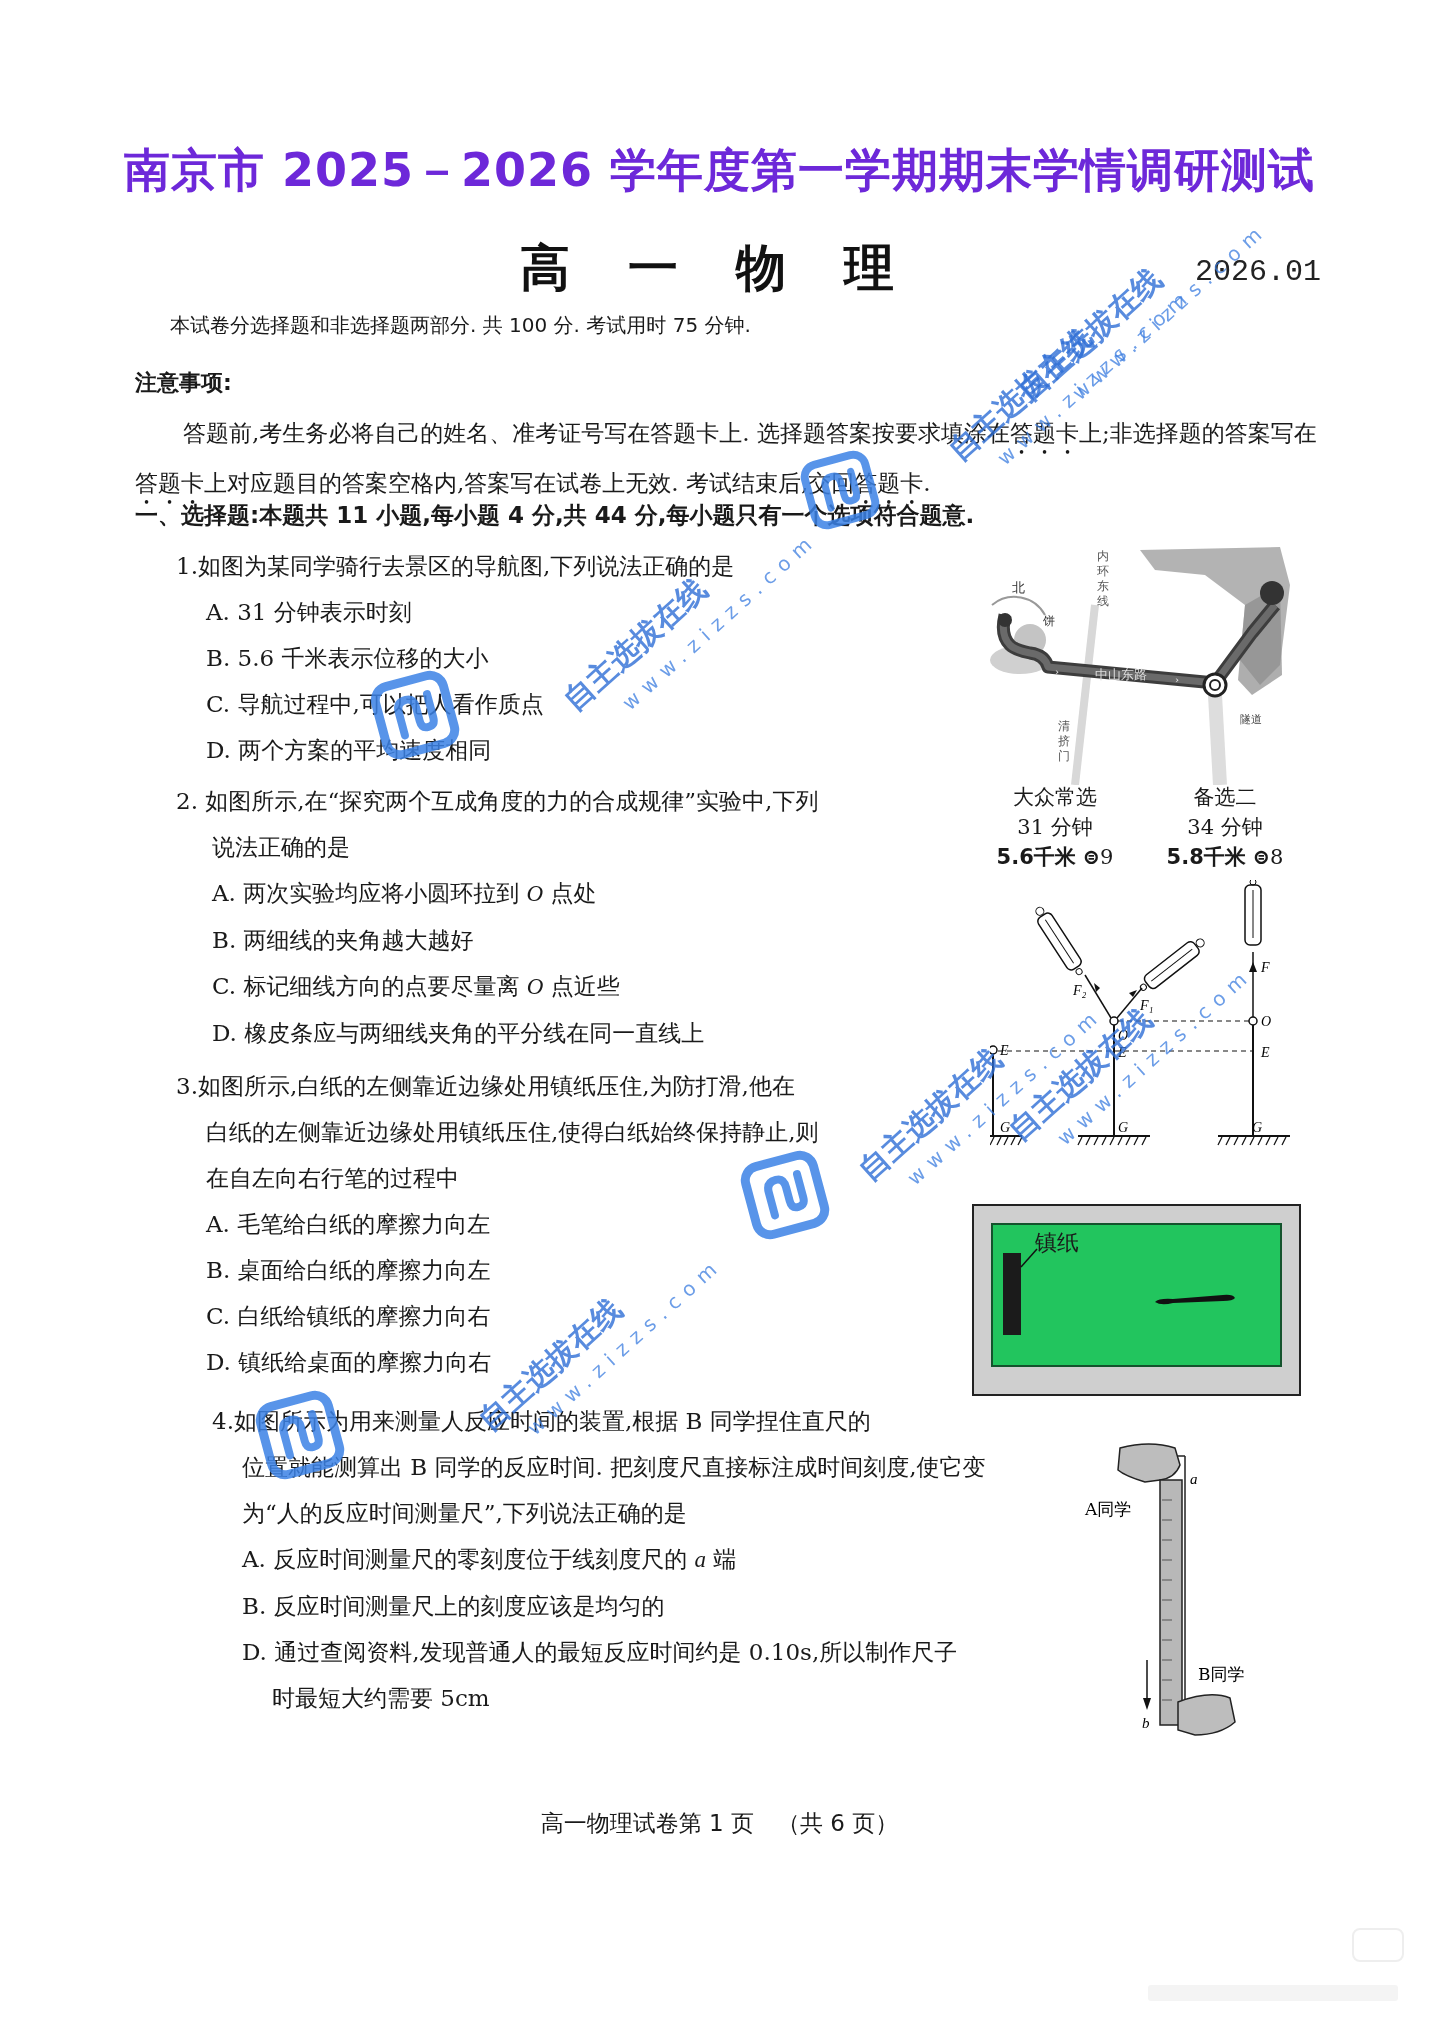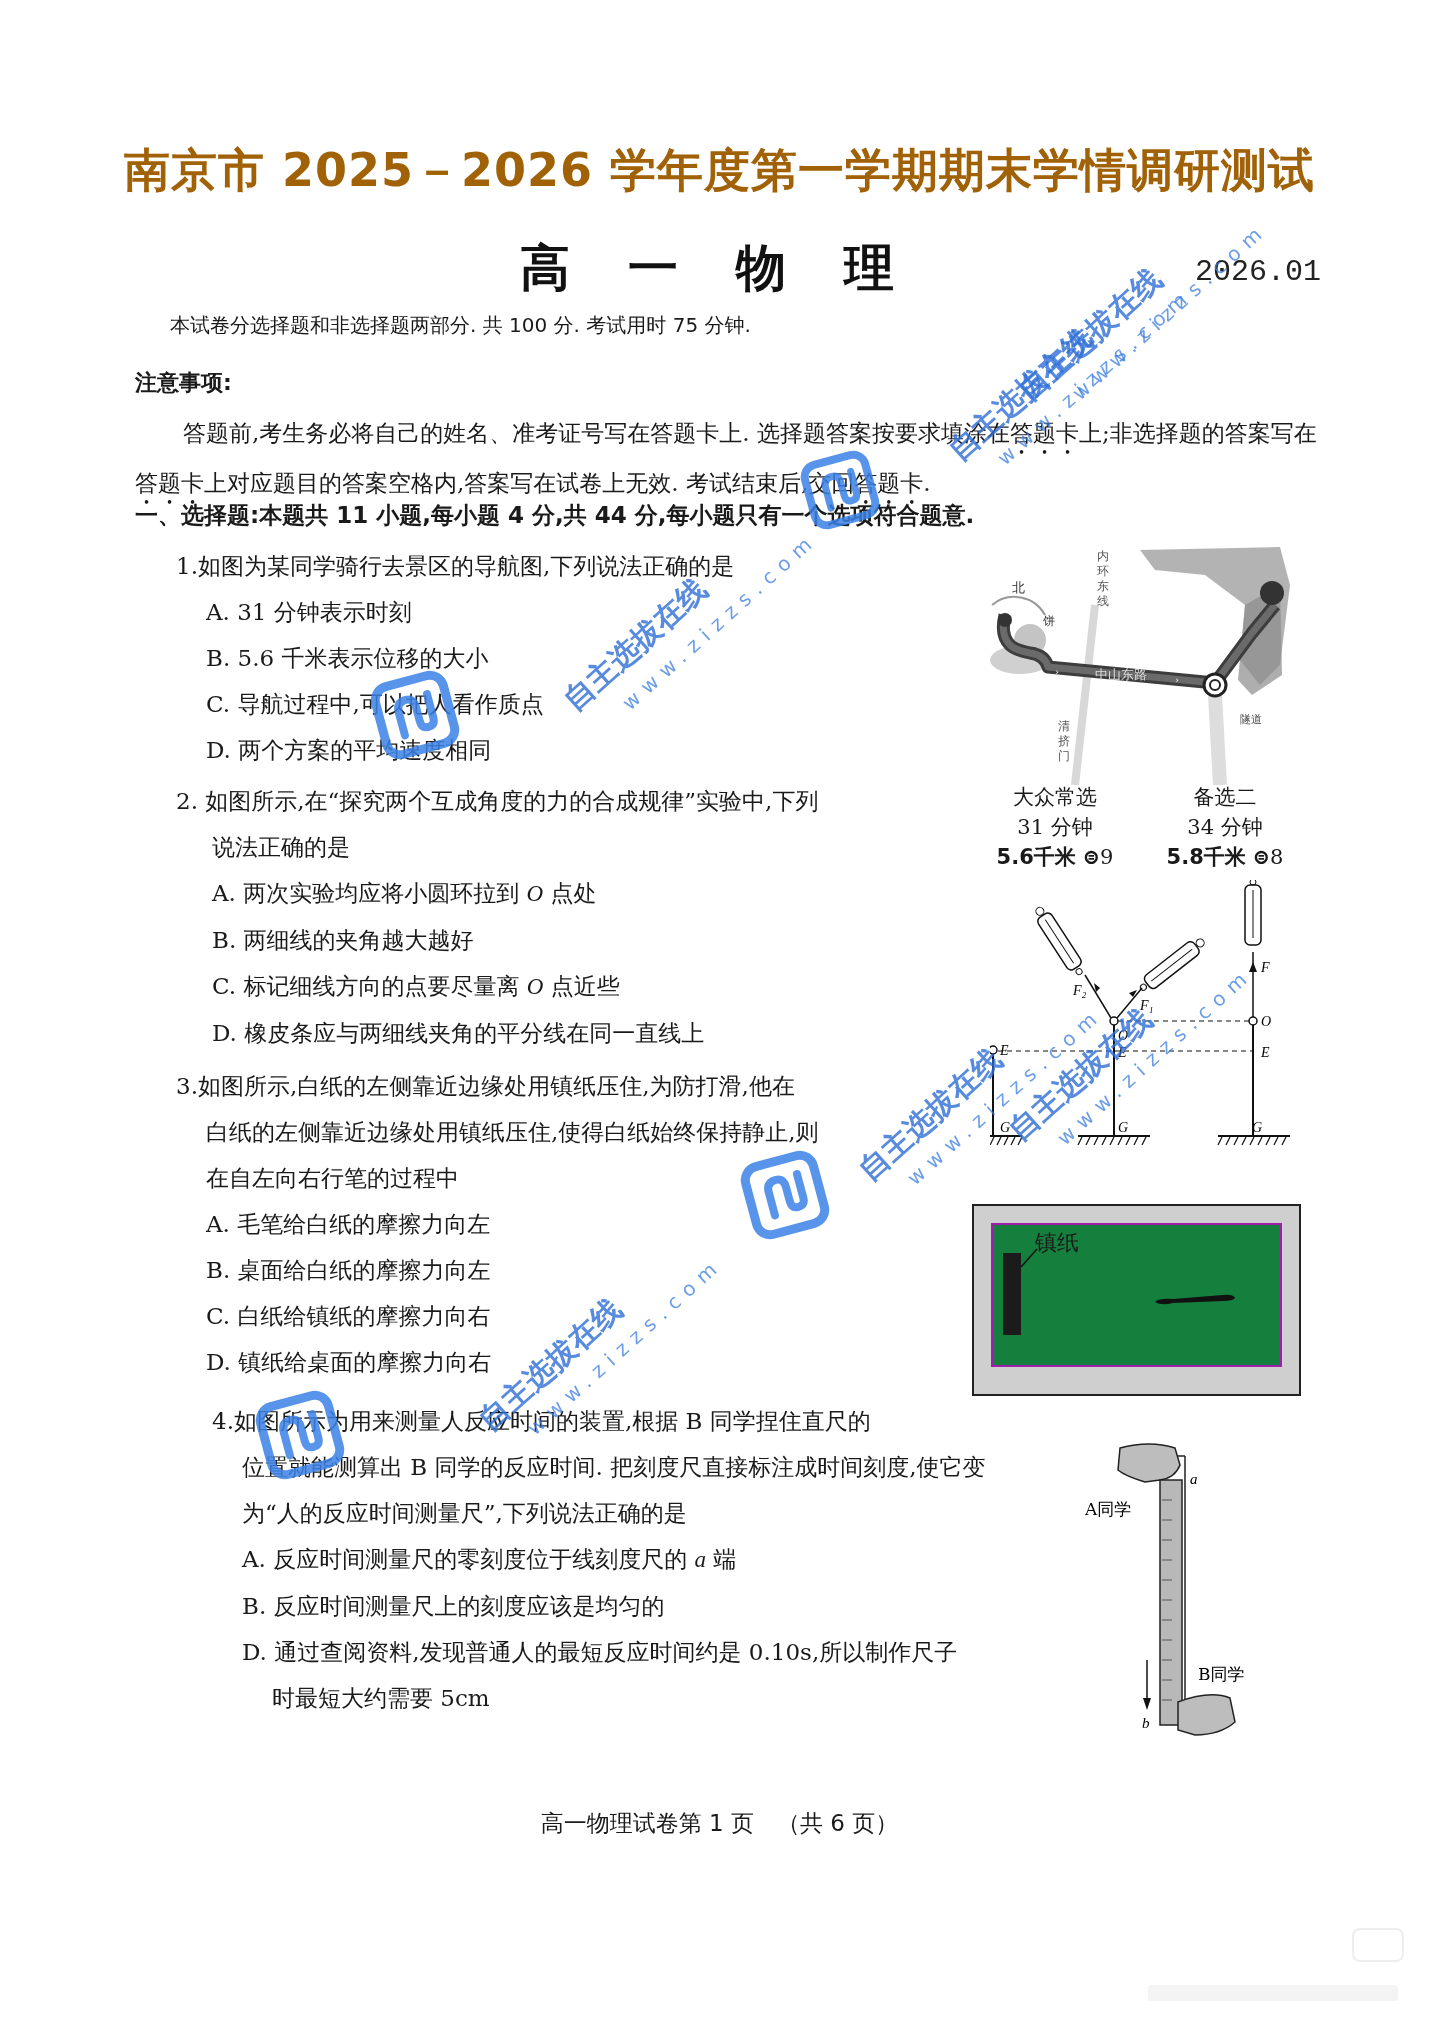--- a/index.html
+++ b/index.html
@@ -4,21 +4,21 @@
   <style>
     html, body { margin: 0; padding: 0; }
     body {
       width: 1439px; height: 2035px; background: #ffffff; position: relative; overflow: hidden;
       font-family: "DejaVu Serif", "Liberation Serif", serif; color: #1a1a1a;
     }
     .abs { position: absolute; }
     .title-main {
       left: 0; width: 1439px; top: 140px; text-align: center;
       font-family: "DejaVu Sans", "Liberation Sans", sans-serif; font-weight: bold;
-      font-size: 46px; letter-spacing: 1px; color: #a16207;
+      font-size: 46px; letter-spacing: 1px; color: #6d28d9;
     }
     .title-sub {
       left: 520px; top: 235px; font-size: 50px; font-weight: bold; letter-spacing: 58px; color: #111;
     }
     .date { left: 1195px; top: 255px; font-size: 30px; font-family: "Liberation Mono", "DejaVu Sans Mono", monospace; color: #222; }
     .intro { left: 170px; top: 312px; font-size: 20px; font-weight: normal; font-family: "DejaVu Sans", "Liberation Sans", sans-serif; }
     .notice-h { left: 135px; top: 368px; font-size: 22px; font-weight: bold; font-family: "DejaVu Sans", "Liberation Sans", sans-serif; }
     .notice-p { left: 135px; top: 410px; width: 1185px; font-size: 23px; line-height: 46px; text-indent: 48px; }
     .dotted { text-emphasis: dot; text-emphasis-position: under; -webkit-text-emphasis: dot; -webkit-text-emphasis-position: under; }
     .section { left: 135px; top: 500px; font-size: 23px; font-weight: bold; font-family: "DejaVu Sans", "Liberation Sans", sans-serif; }
@@ -28,21 +28,21 @@
     .q .opt { display: block; padding-left: 30px; }
     .q .opt-cont { display: block; padding-left: 60px; }
     i.var { font-family: "Liberation Serif", "DejaVu Serif", serif; font-style: italic; }
     .caption { font-size: 21px; text-align: center; line-height: 30px; font-family: "DejaVu Serif", serif; }
     .caption b { font-family: "DejaVu Sans", sans-serif; font-weight: bold; }
     .footer { left: 0; width: 1439px; top: 1808px; text-align: center; font-size: 23px; font-family: "DejaVu Sans", "Liberation Sans", sans-serif; }
     .wm-text { color: #2f6fd6; opacity: 0.8; font-family: "DejaVu Sans", sans-serif; font-weight: bold; transform-origin: left top; white-space: nowrap; }
     .wm-url { color: #3b7de0; opacity: 0.75; font-family: "DejaVu Sans", sans-serif; letter-spacing: 8px; transform-origin: left top; white-space: nowrap; }
     .wm-badge { opacity: 0.85; }
     .paper-fig { background: #cfcfcf; border: 2px solid #222; }
-    .paper-inner { background: #15803d; border: 2px solid #a21caf; position: absolute; }
+    .paper-inner { background: #22c55e; border: 2px solid #14532d; position: absolute; }
   </style>
 </head>
 <body>
 
 <div class="abs title-main">南京市 2025－2026 学年度第一学期期末学情调研测试</div>
 <div class="abs title-sub">高一物理</div>
 <div class="abs date">2026.01</div>
 <div class="abs intro">本试卷分选择题和非选择题两部分. 共 100 分. 考试用时 75 分钟.</div>
 
 <div class="abs notice-h">注意事项:</div>

